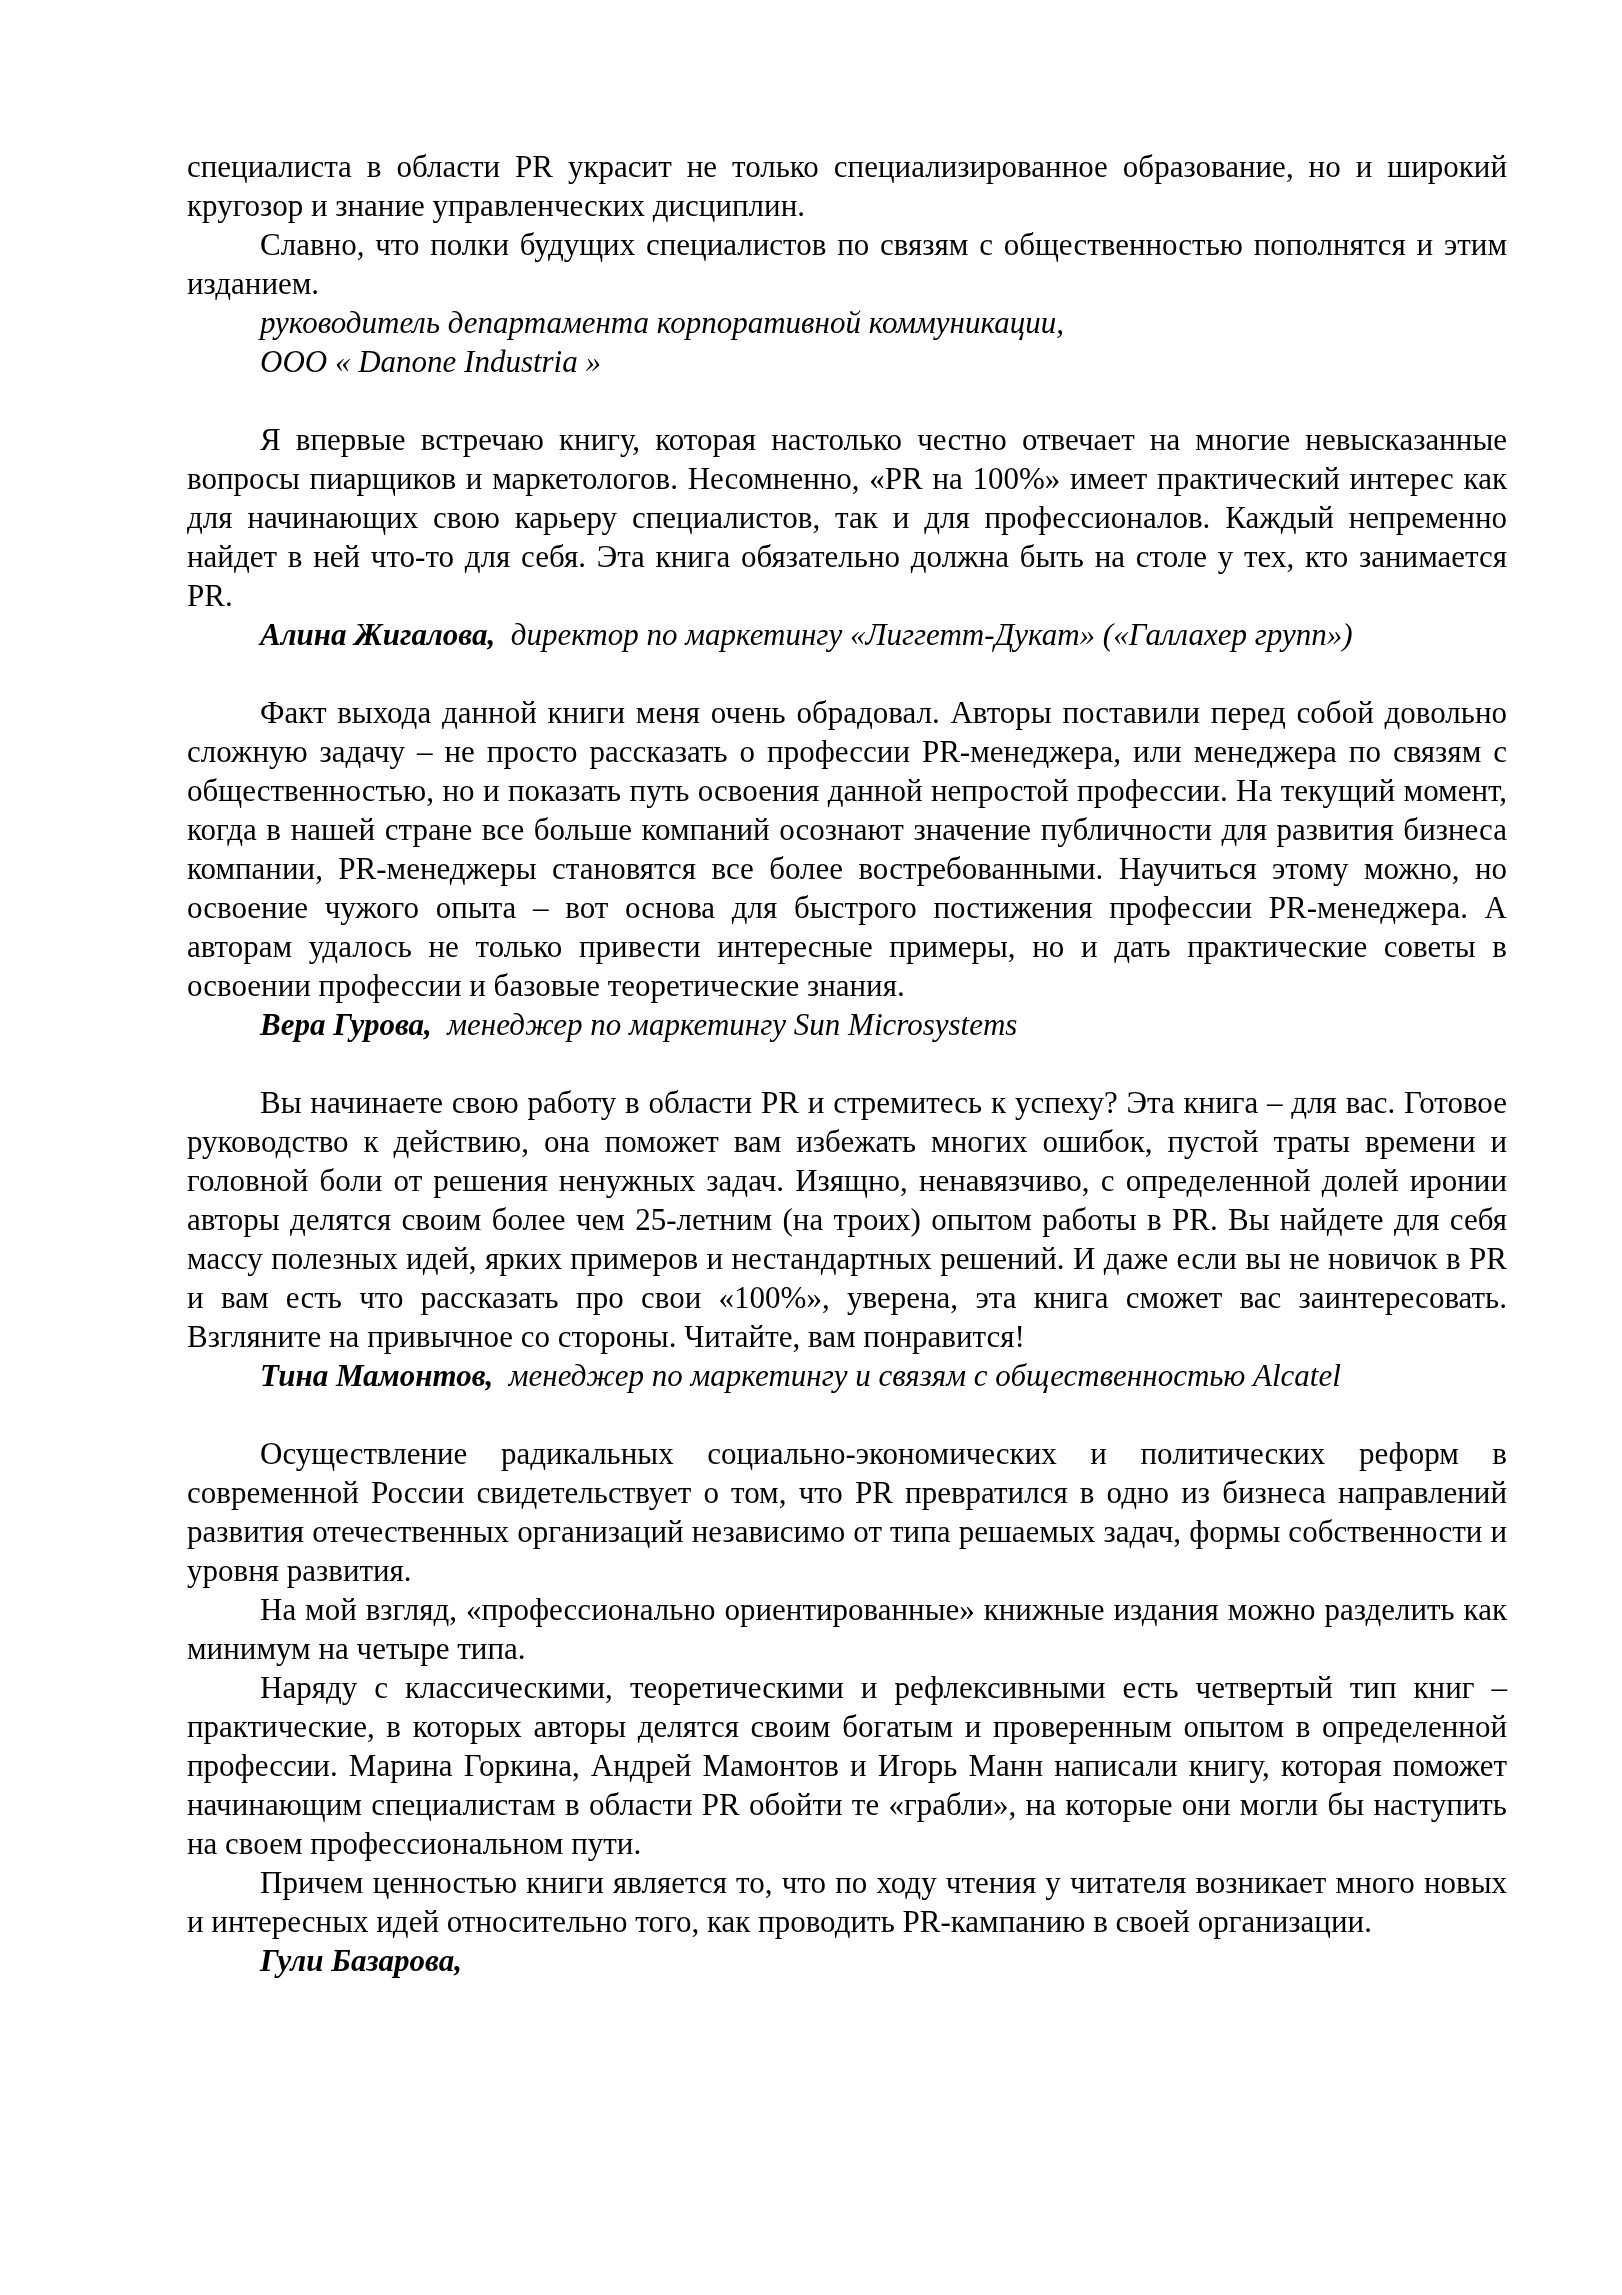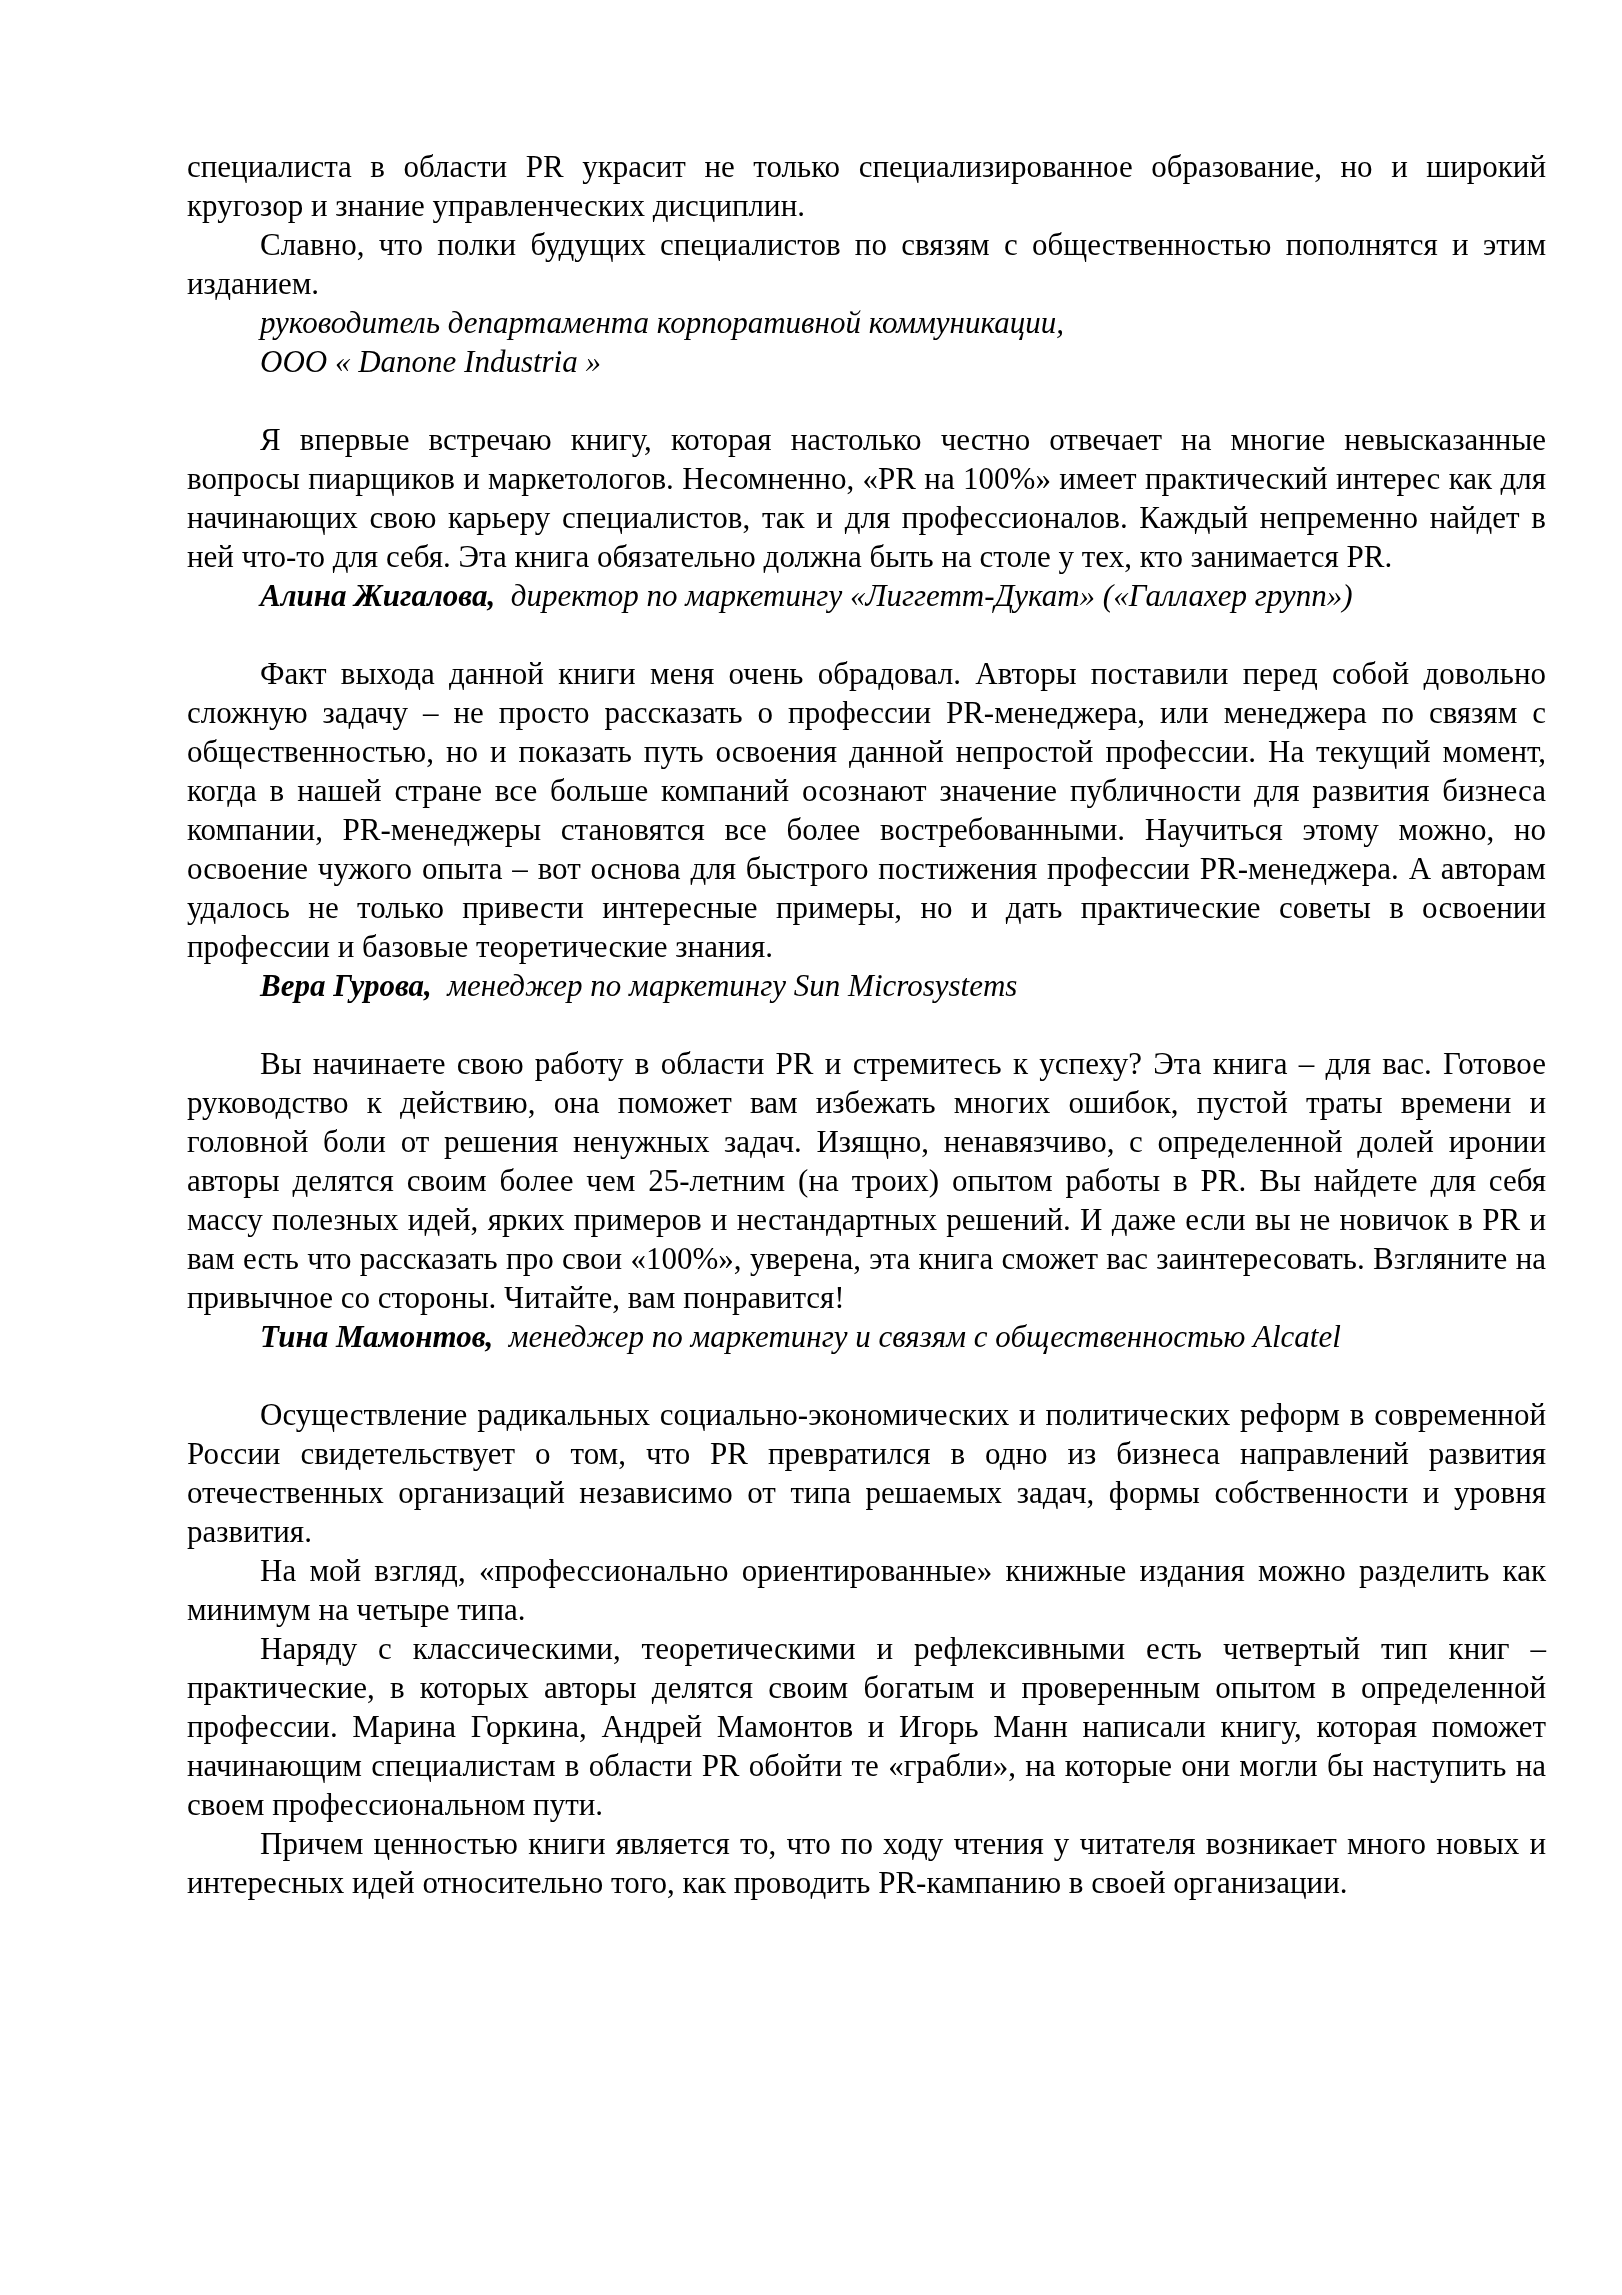--- a/index.html
+++ b/index.html
@@ -6,21 +6,21 @@
   html, body { background: #ffffff; }
   .page {
     position: relative;
     width: 1623px;
     height: 2295px;
     background: #ffffff;
     color: #000000;
     font-family: "Liberation Serif", "DejaVu Serif", serif;
     font-size: 31px;
     line-height: 39px;
-    padding: 147px 77px 131px 187px;
+    padding: 147px 116px 131px 187px;
     overflow: hidden;
   }
   .para {
     text-align: justify;
     text-indent: 73px;
   }
   .para.no-indent { text-indent: 0; }
   .sig {
     margin-left: 73px;
   }
@@ -76,15 +76,18 @@
 
   <p class="para">Осуществление радикальных социально-экономических и политических реформ в современной России свидетельствует о том, что PR превратился в одно из бизнеса направлений развития отечественных организаций независимо от типа решаемых задач, формы собственности и уровня развития.</p>
 
   <p class="para">На мой взгляд, «профессионально ориентированные» книжные издания можно разделить как минимум на четыре типа.</p>
 
   <p class="para">Наряду с классическими, теоретическими и рефлексивными есть четвертый тип книг – практические, в которых авторы делятся своим богатым и проверенным опытом в определенной профессии. Марина Горкина, Андрей Мамонтов и Игорь Манн написали книгу, которая поможет начинающим специалистам в области PR обойти те «грабли», на которые они могли бы наступить на своем профессиональном пути.</p>
 
   <p class="para">Причем ценностью книги является то, что по ходу чтения у читателя возникает много новых и интересных идей относительно того, как проводить PR-кампанию в своей организации.</p>
 
 
+  <div class="sig">
+    <div class="sig-name">Гули Базарова,</div>
+  </div>
 
 </div>
 
 
 </body></html>

